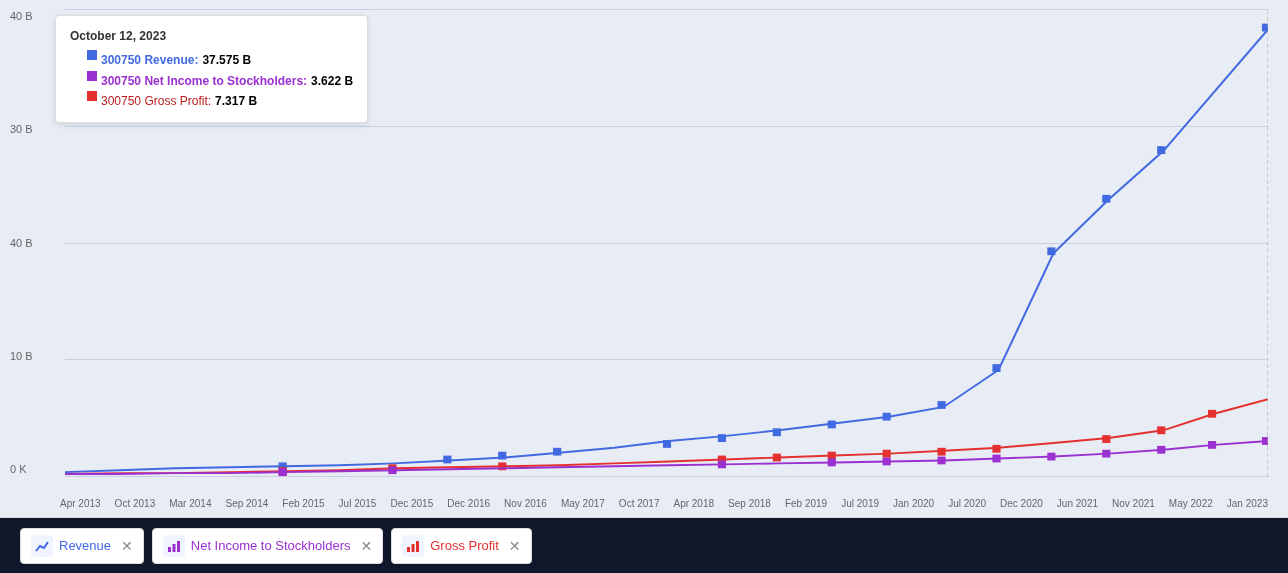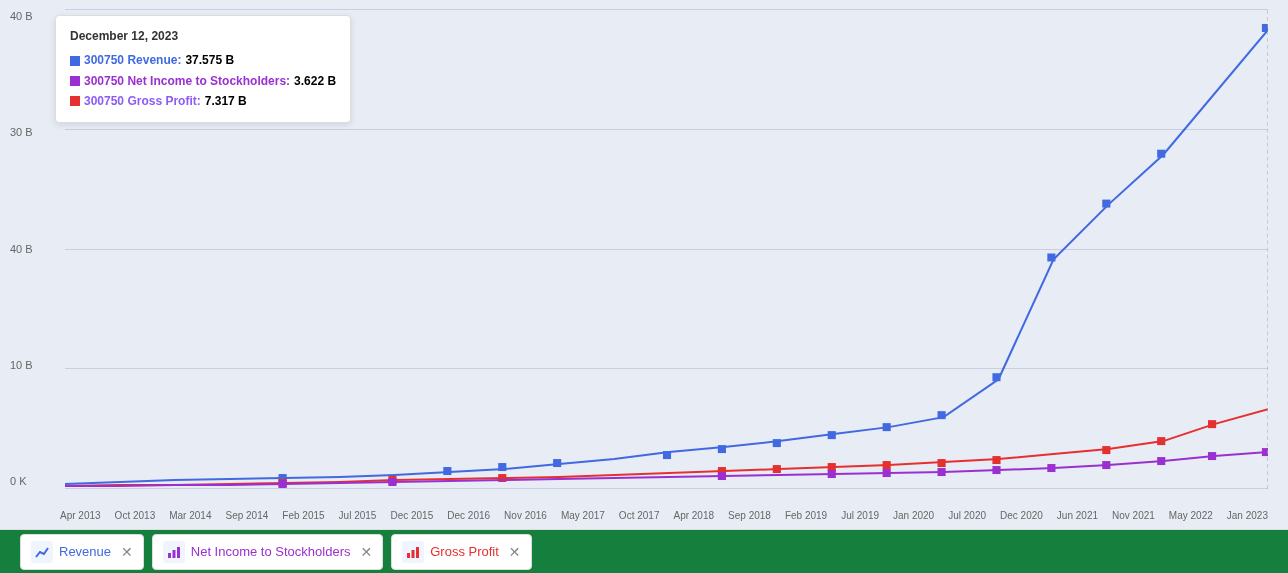--- a/index.html
+++ b/index.html
@@ -34,21 +34,21 @@
       font-size: 12px;
       z-index: 10;
       box-shadow: 0 2px 6px rgba(0,0,0,0.1);
       line-height: 1.7;
     }
     .tooltip-date {
       font-weight: 600;
       color: #333;
       margin-bottom: 4px;
     }
-    .tooltip-row { display: flex; align-items: center; gap: 4px; }
+    .tooltip-row { display: flex; align-items: flex-start; gap: 4px; margin-left: 17px; }
     .tooltip-dot {
       display: inline-block;
       width: 10px;
       height: 10px;
     }
     .tooltip-label { color: #555; }
     .tooltip-value { font-weight: 700; }
     .y-labels {
       position: absolute;
       left: 10px;
@@ -87,22 +87,22 @@
     svg.chart-svg {
       position: absolute;
       left: 65px;
       top: 10px;
       right: 20px;
       bottom: 40px;
       width: calc(100% - 85px);
       height: calc(100% - 50px);
     }
     .legend-bar {
-      height: 44px;
-      background: #15803d;
+      height: 56px;
+      background: #0f172a;
       border-top: 1px solid #ddd;
       display: flex;
       align-items: center;
       padding: 0 20px;
       gap: 8px;
     }
     .legend-item {
       display: flex;
       align-items: center;
       gap: 6px;
@@ -147,34 +147,34 @@
 
     <div class="grid-lines">
       <div class="grid-line" style="bottom: 0%"></div>
       <div class="grid-line" style="bottom: 25%"></div>
       <div class="grid-line" style="bottom: 50%"></div>
       <div class="grid-line" style="bottom: 75%"></div>
       <div class="grid-line" style="bottom: 100%"></div>
     </div>
 
     <div class="tooltip">
-      <div class="tooltip-date">December 12, 2023</div>
+      <div class="tooltip-date">October 12, 2023</div>
       <div class="tooltip-row">
         <span class="tooltip-dot" style="background:#4169e1;"></span>
         <span class="tooltip-label" style="color:#4169e1;font-weight:600;">300750 Revenue:</span>
         <span class="tooltip-value">37.575 B</span>
       </div>
       <div class="tooltip-row">
         <span class="tooltip-dot" style="background:#9b30d0;"></span>
         <span class="tooltip-label" style="color:#9b30d0;font-weight:600;">300750 Net Income to Stockholders:</span>
         <span class="tooltip-value">3.622 B</span>
       </div>
       <div class="tooltip-row">
         <span class="tooltip-dot" style="background:#e53030;"></span>
-        <span class="tooltip-label" style="color:#8b5cf6;font-weight:700;">300750 Gross Profit:</span>
+        <span class="tooltip-label" style="color:#b91c1c;font-weight:400;">300750 Gross Profit:</span>
         <span class="tooltip-value">7.317 B</span>
       </div>
     </div>
 
     <svg class="chart-svg" viewBox="0 0 1183 480" preserveAspectRatio="none">
 
       <polyline fill="none" stroke="#4169e1" stroke-width="2" points="
           0,475
           54,473
           108,471

